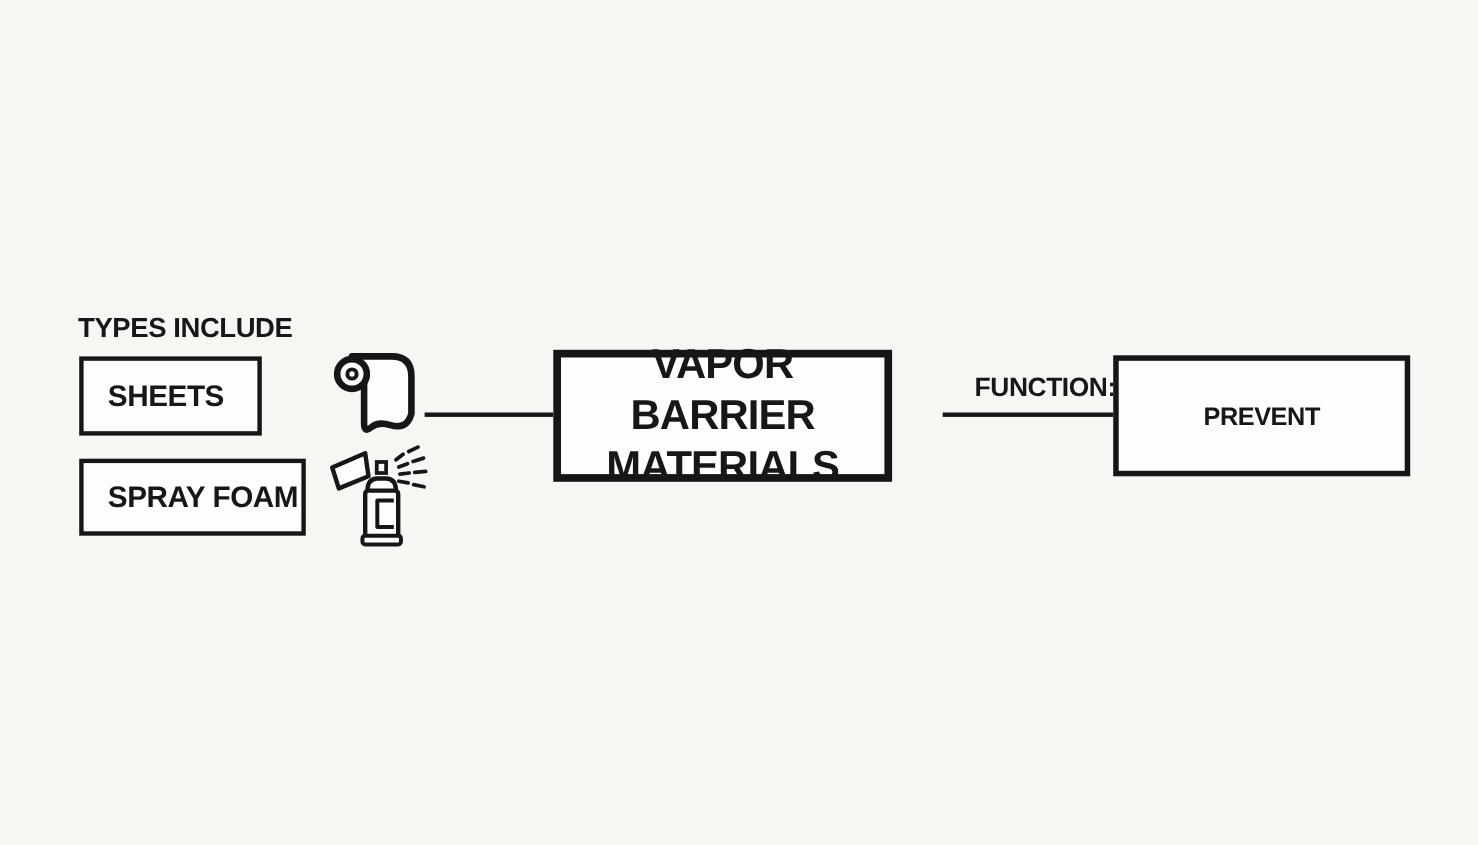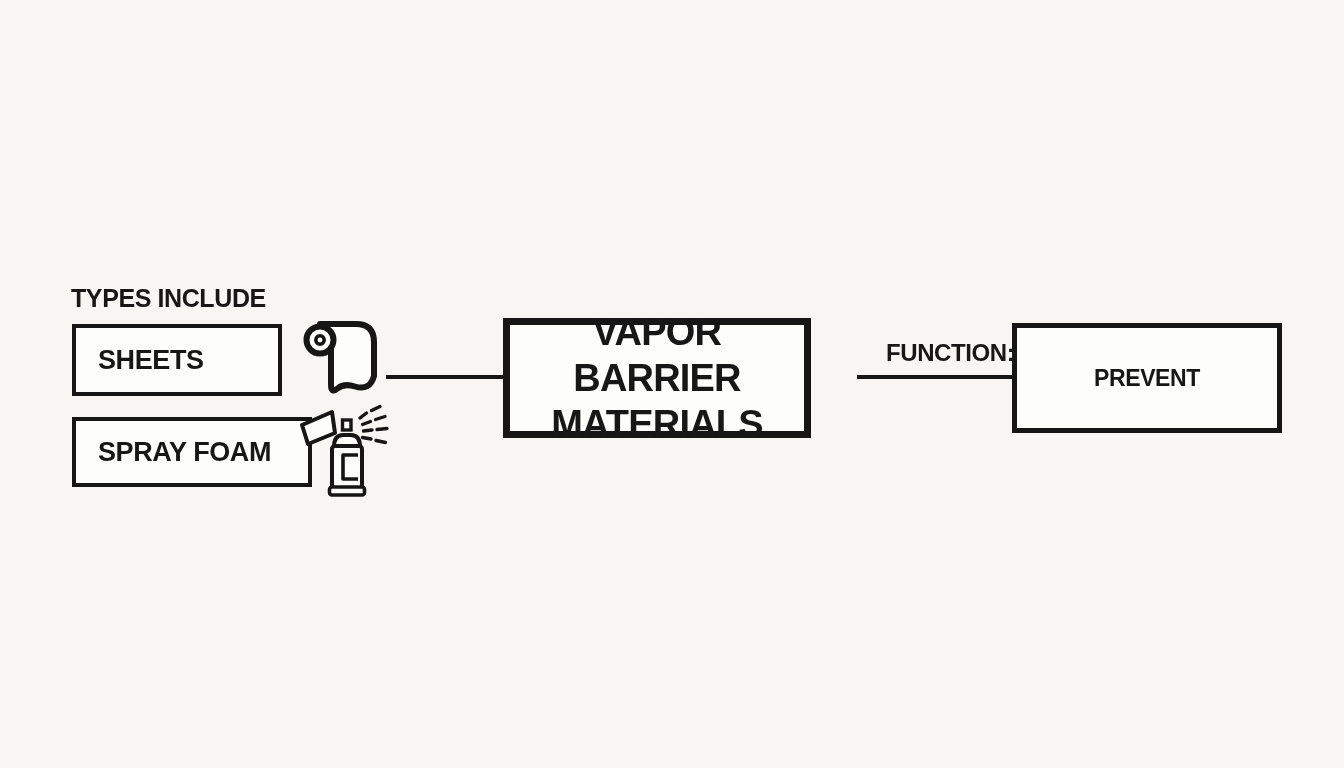--- a/index.html
+++ b/index.html
@@ -43,28 +43,28 @@
     display: flex;
     align-items: center;
   }
   .node .txt {
     font-weight: 700;
     letter-spacing: -0.4px;
   }
   .node-sheets {
     left: 72px;
     top: 324px;
-    width: 210px;
+    width: 166px;
     height: 72px;
     padding-left: 22px;
   }
   .node-sprayfoam {
     left: 72px;
     top: 417px;
-    width: 240px;
+    width: 206px;
     height: 70px;
     padding-left: 22px;
   }
   .node-sheets .txt,
   .node-sprayfoam .txt {
     font-size: 27px;
   }
   .node-center {
     left: 503px;
     top: 318px;

